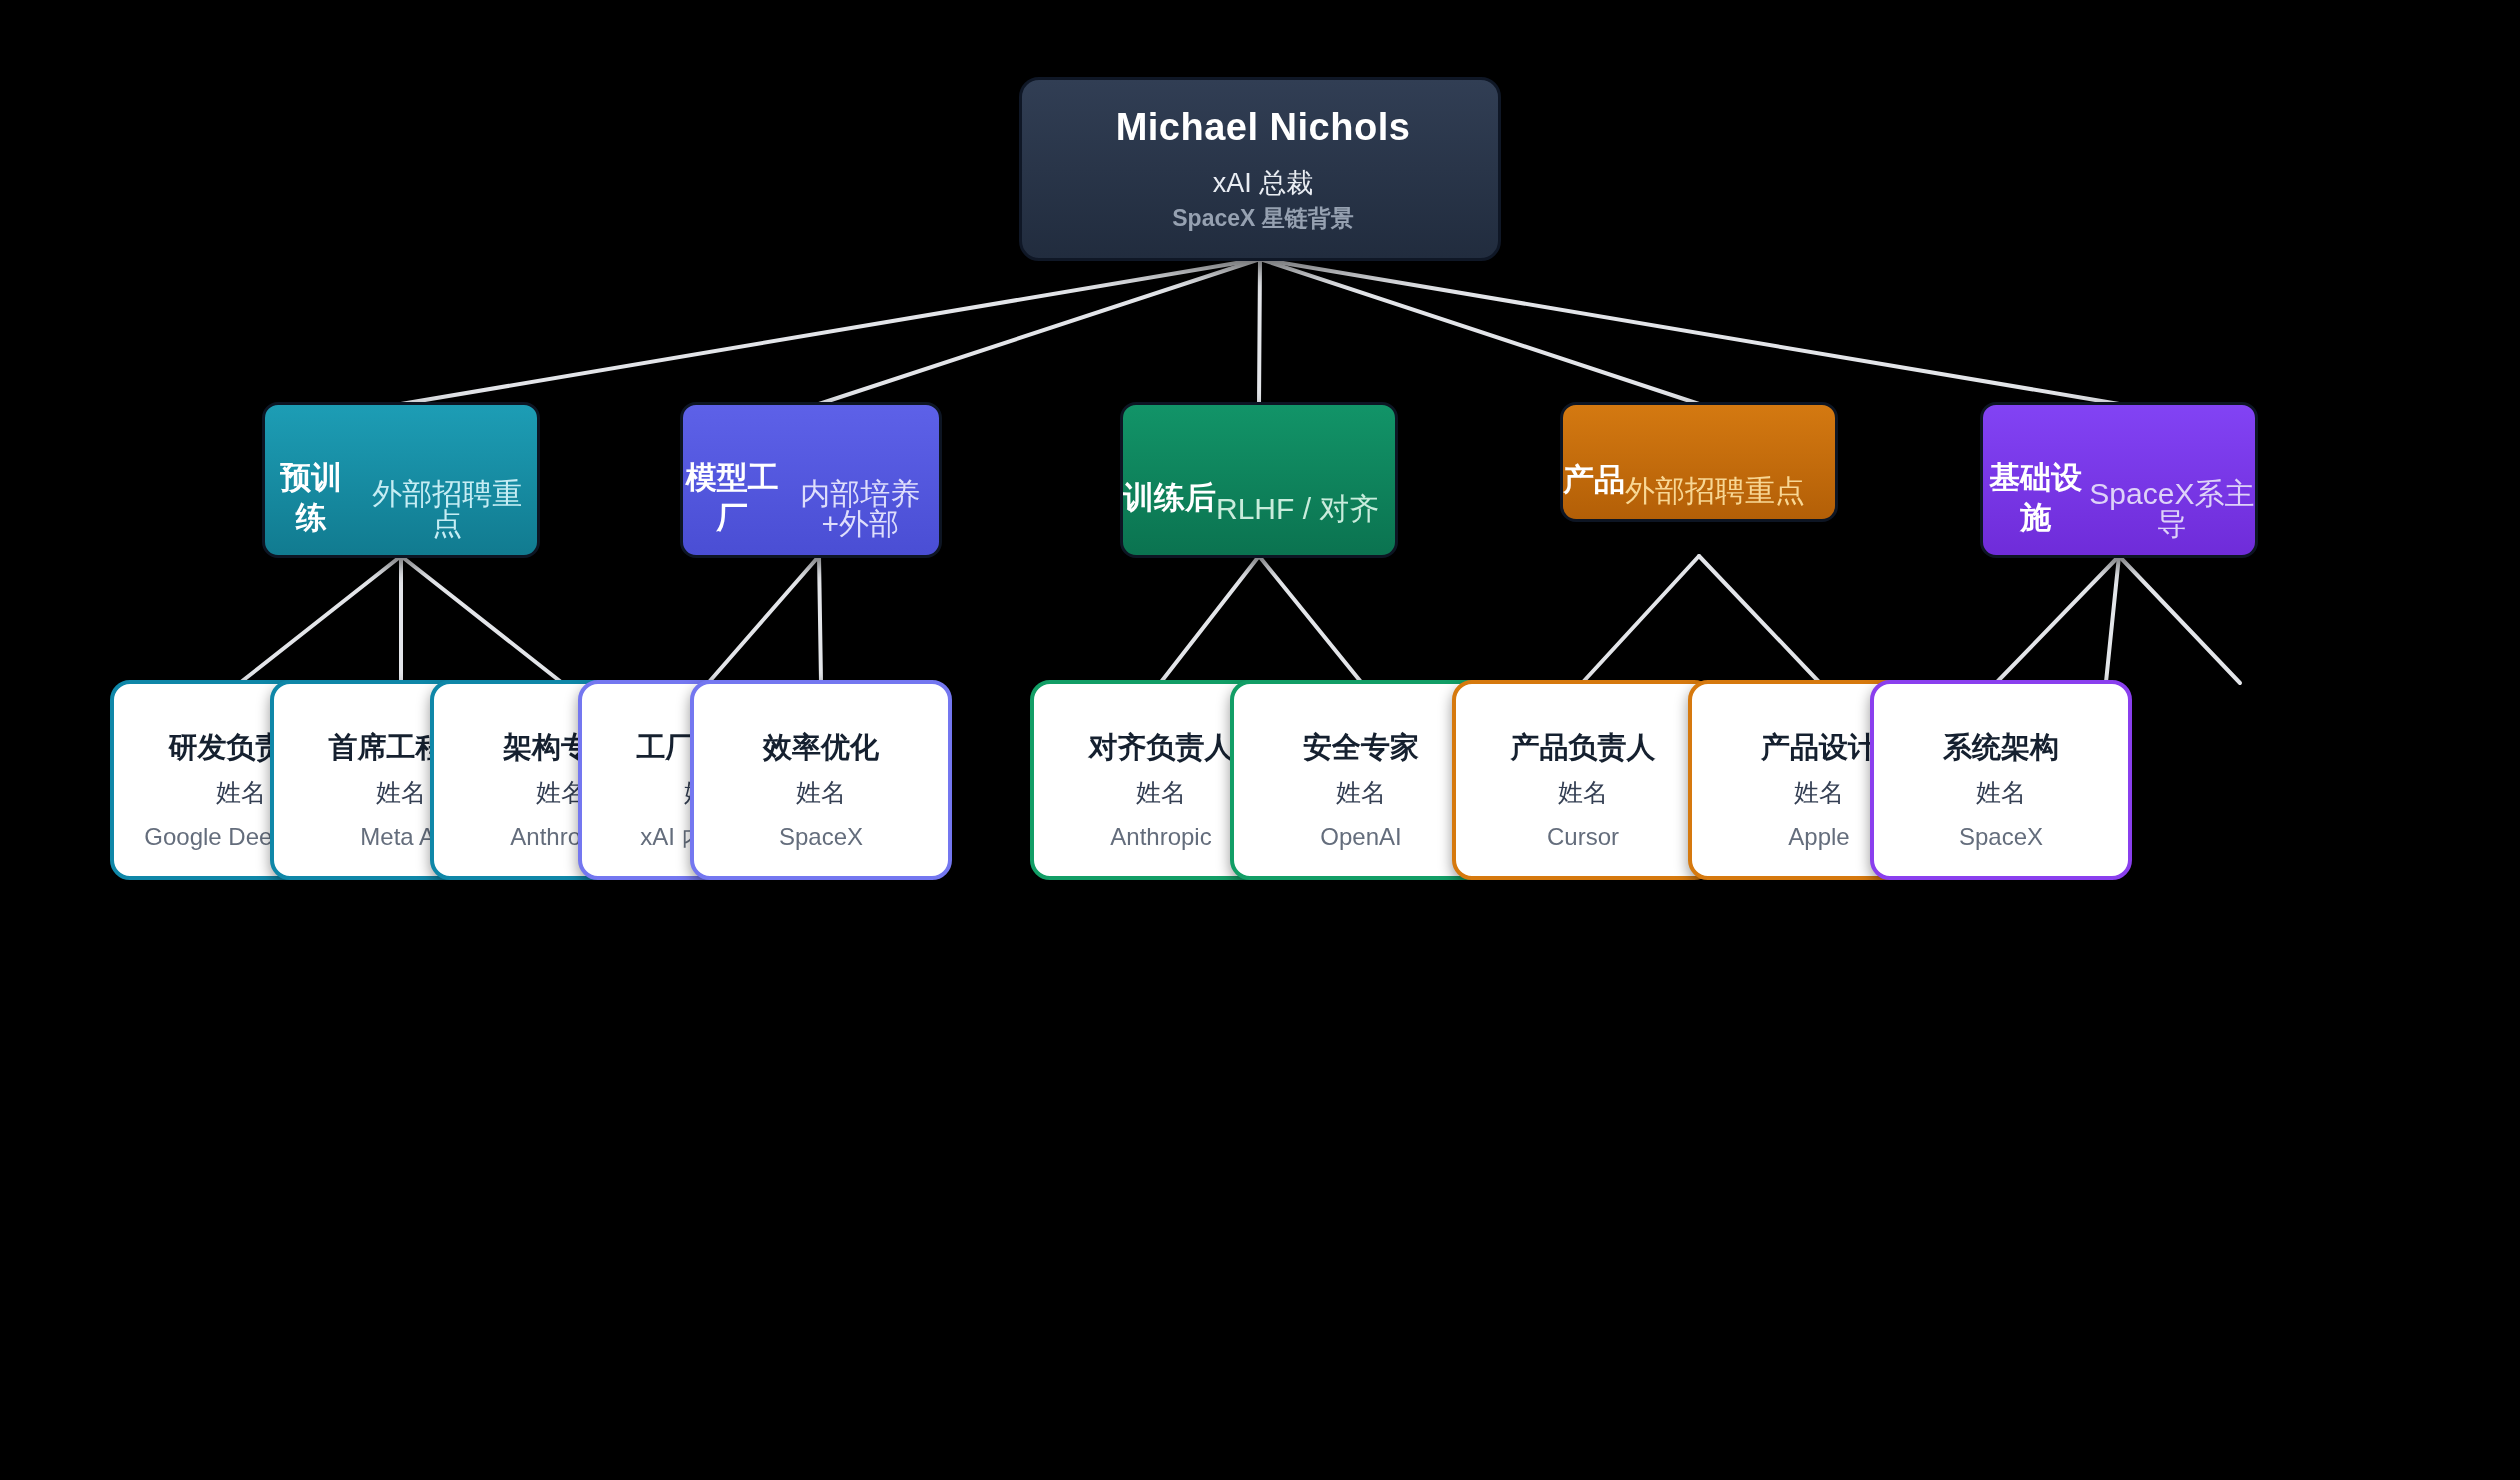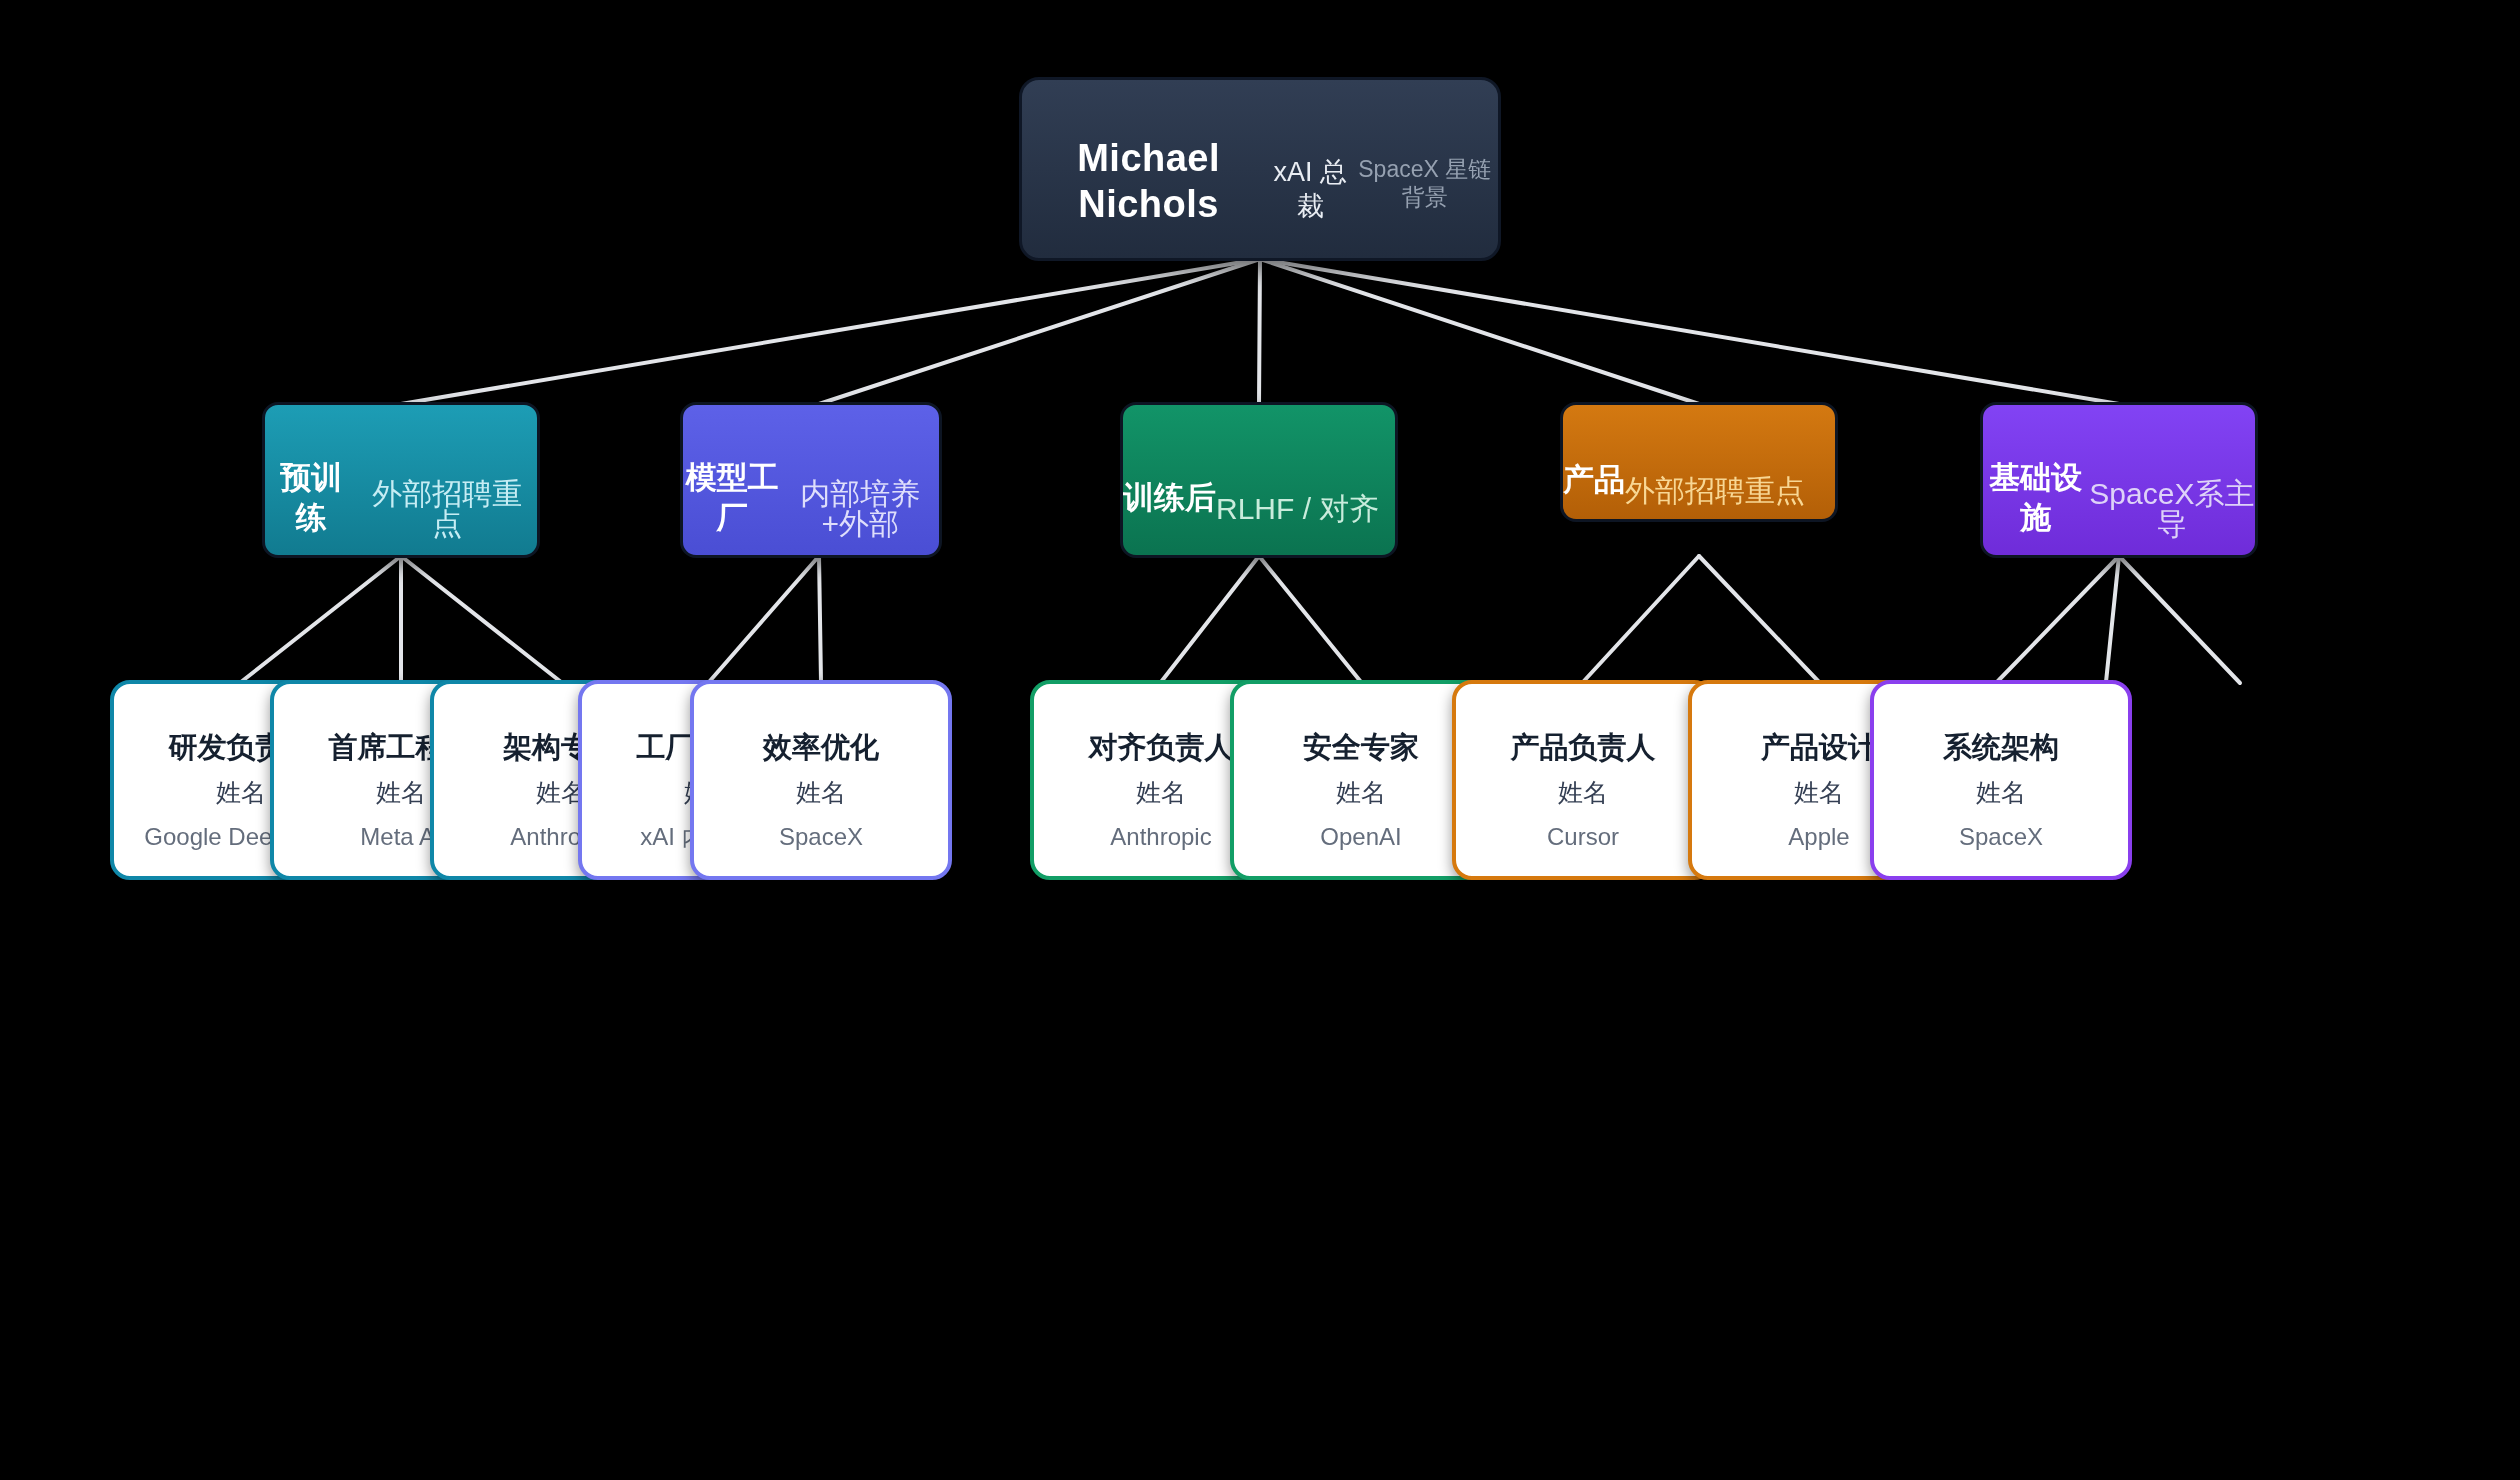--- a/index.html
+++ b/index.html
@@ -5,26 +5,26 @@
   html,body{margin:0;padding:0;background:#000;}
   #canvas{
     position:relative;width:2520px;height:1480px;background:#000000;
     font-family:"Liberation Sans","DejaVu Sans",sans-serif;overflow:hidden;
   }
   #edge-layer{position:absolute;left:0;top:0;z-index:1;}
   .node{position:absolute;box-sizing:border-box;text-align:center;overflow:hidden;}
   .root{
     z-index:5;border-radius:20px;border:3px solid #0f1726;
     box-shadow:0 10px 22px rgba(0,0,0,.55);
-    display:flex;flex-direction:row;align-items:center;justify-content:flex-start;
+    display:flex;flex-direction:column;align-items:center;justify-content:flex-start;
     padding-top:24px;color:#ffffff;padding-left:6px;
   }
   .root-name{font-size:38px;font-weight:bold;line-height:46px;letter-spacing:.5px;}
   .root-title{font-size:27px;line-height:34px;margin-top:16px;color:#e9edf3;}
-  .root-note{font-size:23px;line-height:28px;margin-top:4px;color:#96a1b1;}
+  .root-note{font-size:23px;line-height:28px;margin-top:4px;color:#96a1b1;font-weight:bold;}
   .dept{
     z-index:5;border-radius:16px;border:3px solid #0d1523;
     box-shadow:0 8px 18px rgba(0,0,0,.5);
     display:flex;flex-direction:row;align-items:center;justify-content:flex-start;
     padding-top:36px;color:#ffffff;
   }
   .dept-label{font-size:31px;font-weight:bold;line-height:40px;}
   .dept-note{font-size:30px;line-height:30px;margin-top:22px;}
   .leaf{
     z-index:10;border-radius:20px;background:#ffffff;border:4px solid;

